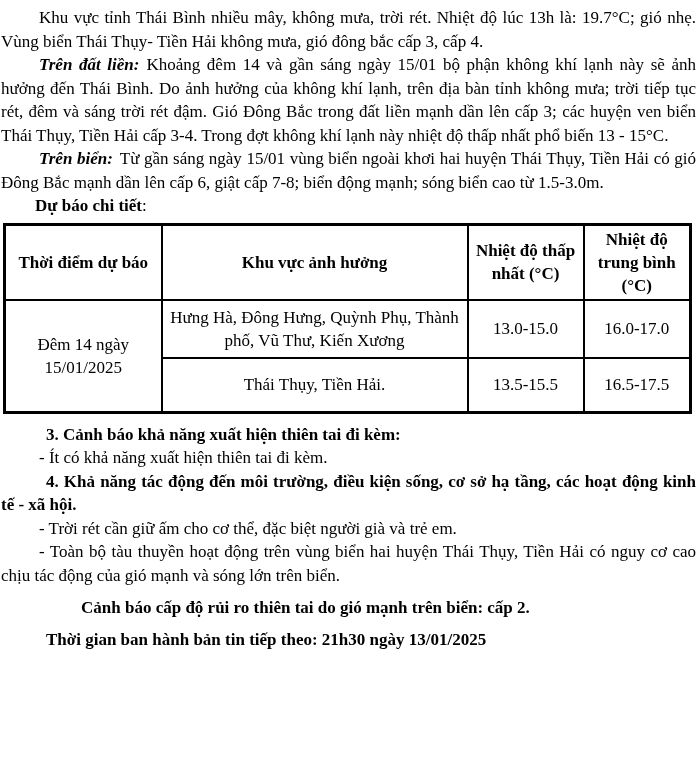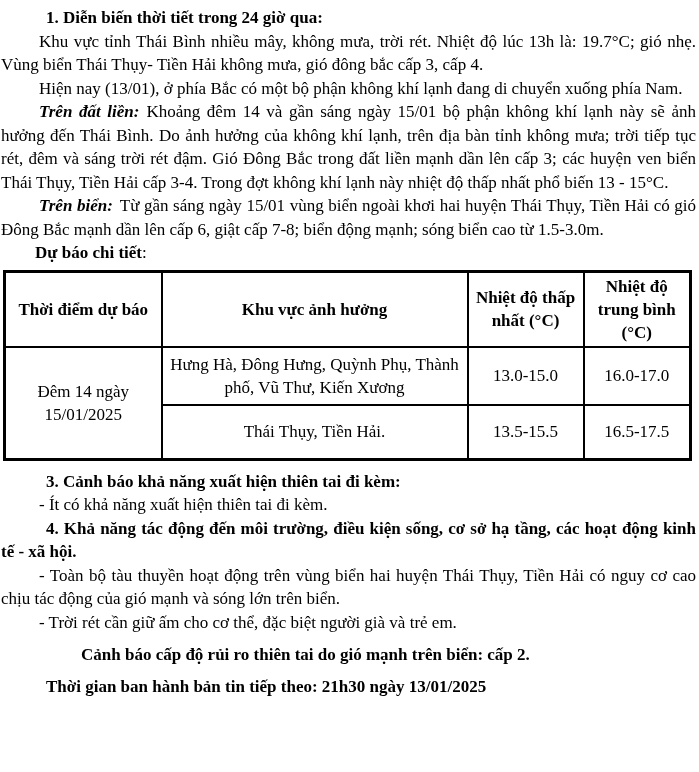--- a/index.html
+++ b/index.html
@@ -77,23 +77,21 @@
   }
   .footer-first { margin-top: 9px; padding-left: 35px; }
   .issued-line { text-indent: 50px; }
   .issued-time { margin-left: 14px; }
 </style>
 </head>
 <body>
 
 <div class="doc">
 
-  <p class="sec-head">1. Diễn biến thời tiết trong 24 giờ qua:</p>
   <p class="para">Khu vực tỉnh Thái Bình nhiều mây, không mưa, trời rét. Nhiệt độ lúc 13h là: 19.7°C; gió nhẹ. Vùng biển Thái Thụy- Tiền Hải không mưa, gió đông bắc cấp 3, cấp 4.</p>
-  <p class="para">Hiện nay (13/01), ở phía Bắc có một bộ phận không khí lạnh đang di chuyển xuống phía Nam.</p>
 
   <p class="para"><span class="lead-bi">Trên đất liền:</span><span>Khoảng đêm 14 và gần sáng ngày 15/01 bộ phận không khí lạnh này sẽ ảnh hưởng đến Thái Bình. Do ảnh hưởng của không khí lạnh, trên địa bàn tỉnh không mưa; trời tiếp tục rét, đêm và sáng trời rét đậm. Gió Đông Bắc trong đất liền mạnh dần lên cấp 3; các huyện ven biển Thái Thụy, Tiền Hải cấp 3-4. Trong đợt không khí lạnh này nhiệt độ thấp nhất phổ biến 13 - 15°C.</span></p>
   <p class="para"><span class="lead-bi">Trên biển:</span><span>Từ gần sáng ngày 15/01 vùng biển ngoài khơi hai huyện Thái Thụy, Tiền Hải có gió Đông Bắc mạnh dần lên cấp 6,  giật cấp 7-8; biển động mạnh; sóng biển cao từ 1.5-3.0m.</span></p>
 
   <p class="table-label"><span class="bold-part">Dự báo chi tiết</span><span>:</span></p>
 
   <table class="forecast">
     <colgroup>
       <col style="width:157px">
       <col style="width:306px">
@@ -120,19 +118,19 @@
         <td class="temp">13.5-15.5</td>
         <td class="temp">16.5-17.5</td>
       </tr>
     </tbody>
   </table>
 
   <p class="sec-head after-table">3. Cảnh báo khả năng xuất hiện thiên tai đi kèm:</p>
   <p class="bullet">- Ít có khả năng xuất hiện thiên tai đi kèm.</p>
 
   <p class="sec-head mt-sm">4. Khả năng tác động đến môi trường, điều kiện sống, cơ sở hạ tầng, các hoạt động kinh tế - xã hội.</p>
+  <p class="bullet">- Trời rét cần giữ ấm cho cơ thể, đặc biệt người già và trẻ em.</p>
   <p class="bullet mt-sm">- Toàn bộ tàu thuyền hoạt động trên vùng biển hai huyện Thái Thụy, Tiền Hải có nguy cơ cao chịu tác động của gió mạnh và sóng lớn trên biển.</p>
-  <p class="bullet">- Trời rét cần giữ ấm cho cơ thể, đặc biệt người già và trẻ em.</p>
 
   <p class="footer-line footer-first">Cảnh báo cấp độ rủi ro thiên tai do gió mạnh trên biển: cấp 2.</p>
   <p class="footer-line">Thời gian ban hành bản tin tiếp theo: 21h30 ngày 13/01/2025</p>
 
 </div>
 
 </body></html>

